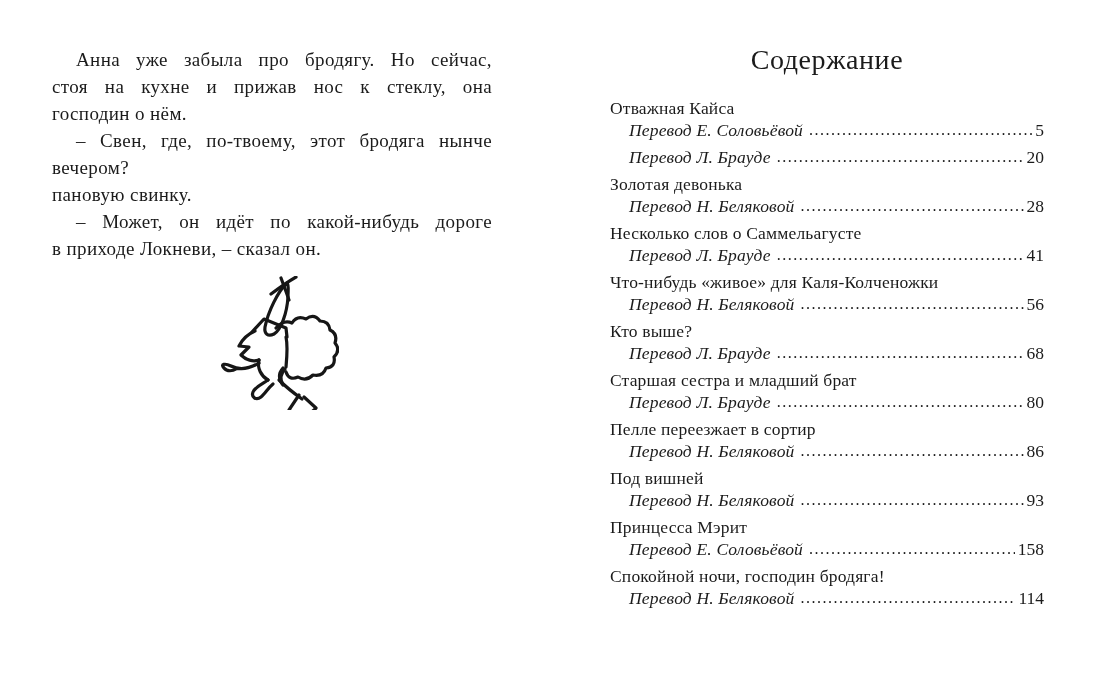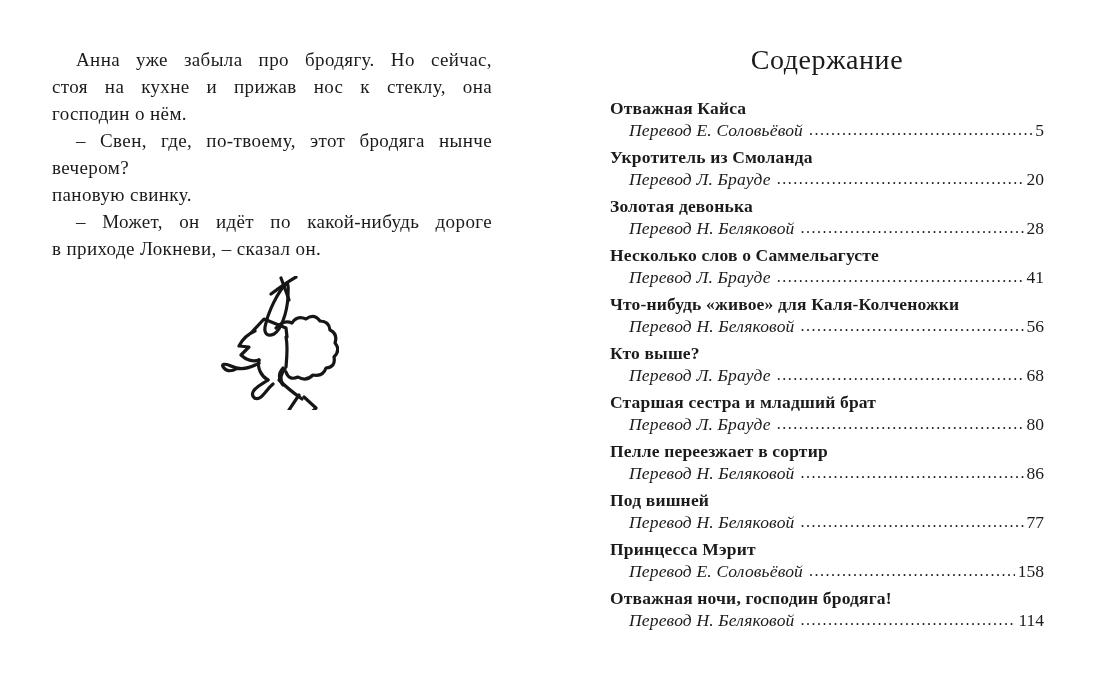--- a/index.html
+++ b/index.html
@@ -57,21 +57,20 @@
     letter-spacing: 0.02em;
     text-align: center;
     line-height: 36px;
     margin-bottom: 19px;
   }
   .toc-entry { margin-bottom: 5px; }
   .toc-title {
     font-size: 17.5px;
     line-height: 22px;
     letter-spacing: 0.01em;
-    font-weight: bold;
   }
   .toc-sub {
     display: flex;
     align-items: flex-end;
     padding-left: 19px;
     font-size: 17.5px;
     line-height: 22px;
   }
   .toc-translator {
     font-style: italic;
@@ -142,21 +141,20 @@
   <div id="toc">
       <div class="toc-entry">
     <div class="toc-title">Отважная Кайса</div>
     <div class="toc-sub">
       <span class="toc-translator">Перевод Е. Соловьёвой</span>
       <span class="leader"></span>
       <span class="toc-page">5</span>
     </div>
   </div>
       <div class="toc-entry">
-    <div class="toc-title">Укротитель из Смоланда</div>
     <div class="toc-sub">
       <span class="toc-translator">Перевод Л. Брауде</span>
       <span class="leader"></span>
       <span class="toc-page">20</span>
     </div>
   </div>
       <div class="toc-entry">
     <div class="toc-title">Золотая девонька</div>
     <div class="toc-sub">
       <span class="toc-translator">Перевод Н. Беляковой</span>
@@ -202,33 +200,33 @@
       <span class="toc-translator">Перевод Н. Беляковой</span>
       <span class="leader"></span>
       <span class="toc-page">86</span>
     </div>
   </div>
       <div class="toc-entry">
     <div class="toc-title">Под вишней</div>
     <div class="toc-sub">
       <span class="toc-translator">Перевод Н. Беляковой</span>
       <span class="leader"></span>
-      <span class="toc-page">77</span>
+      <span class="toc-page">93</span>
     </div>
   </div>
       <div class="toc-entry">
     <div class="toc-title">Принцесса Мэрит</div>
     <div class="toc-sub">
       <span class="toc-translator">Перевод Е. Соловьёвой</span>
       <span class="leader"></span>
       <span class="toc-page">158</span>
     </div>
   </div>
       <div class="toc-entry">
-    <div class="toc-title">Отважная ночи, господин бродяга!</div>
+    <div class="toc-title">Спокойной ночи, господин бродяга!</div>
     <div class="toc-sub">
       <span class="toc-translator">Перевод Н. Беляковой</span>
       <span class="leader"></span>
       <span class="toc-page">114</span>
     </div>
   </div>
     </div>
 </div>
 
 </body></html>

